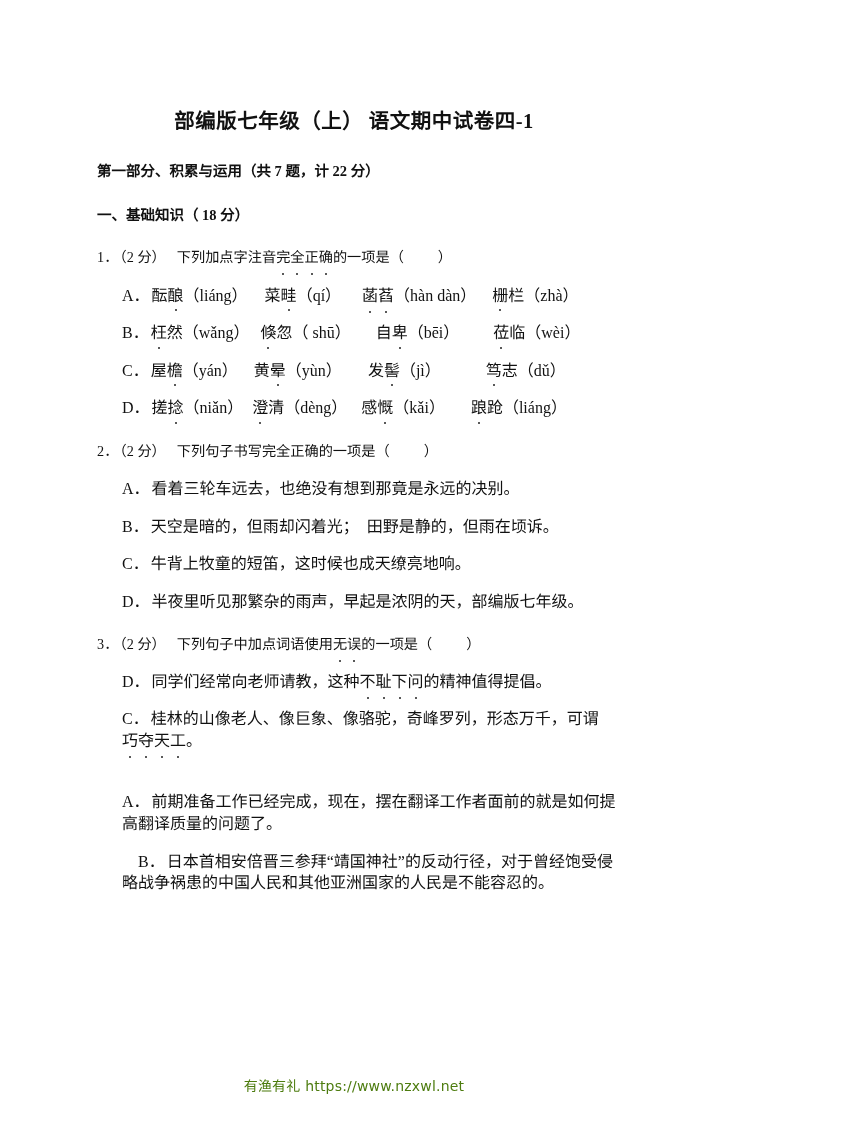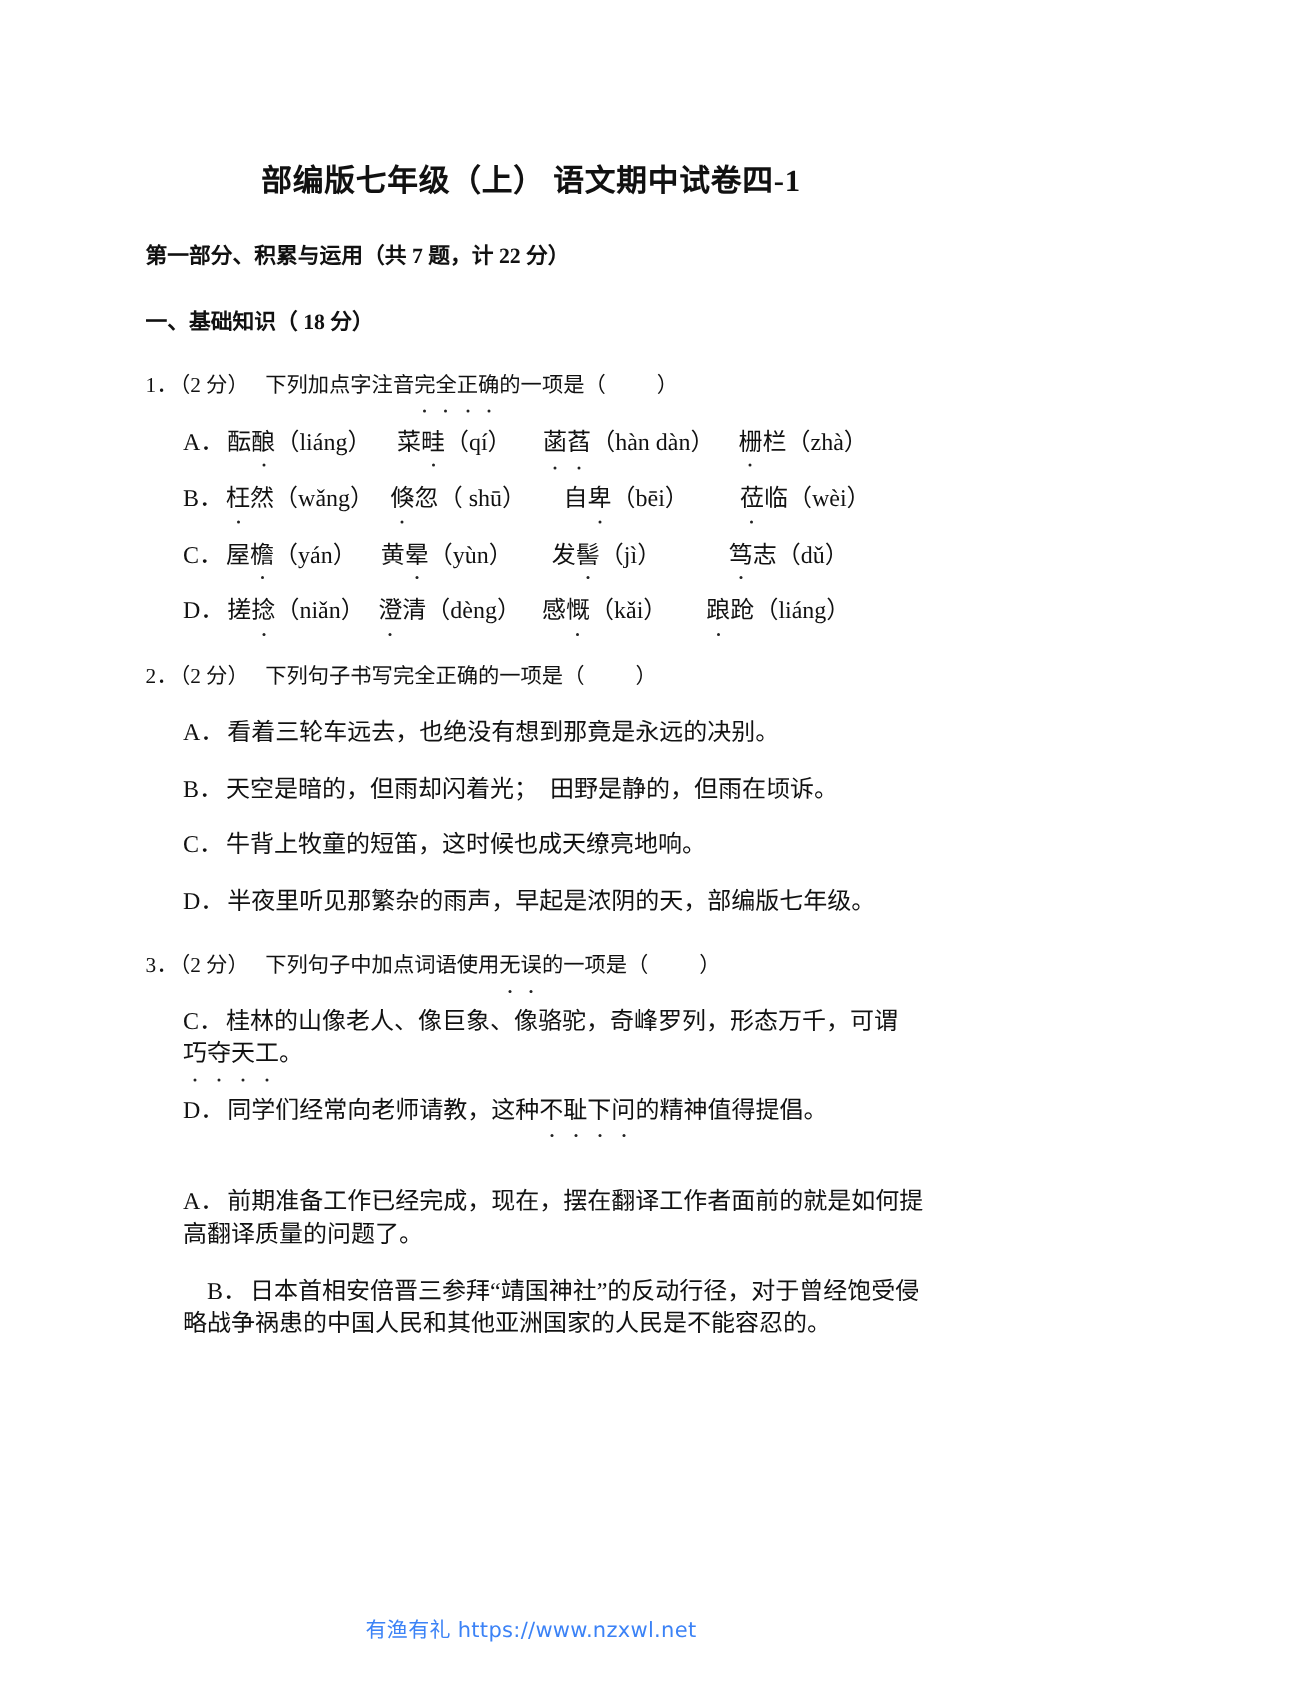--- a/index.html
+++ b/index.html
@@ -121,21 +121,21 @@
   .gap-opt  { padding-top: 16px; }
   .gap-q    { padding-top: 23px; }
 
   
   .footer {
     position: absolute;
     left: 0;
     right: 0;
     top: 1063px;
     text-align: center;
-    color: #3b82f6;
+    color: #4d7c0f;
     font-size: 14px;
     font-family: "DejaVu Sans", "Liberation Sans", sans-serif;
     letter-spacing: 0.2px;
   }
 </style>
 </head>
 <body>
 
 <div class="page">
 
@@ -185,32 +185,32 @@
     <div class="opt gap-opt"><span class="opt-label">D．</span><span>半夜里听见那繁杂的雨声，早起是浓阴的天，部编版七年级。</span></div>
   </div>
 
   <div class="question gap-q">
     <div class="q-stem">
       <span class="q-num">3．</span><span class="q-pts">（2 分）</span><span class="q-text"><span>下列句子中加点词语使用</span><span class="dotted"><span>无误</span><span class="dots">
               <i></i>
               <i></i>
             </span></span><span>的一项是（</span><span style="display:inline-block;width:34px"></span><span class="q-paren">）</span></span>
     </div>
+    <div class="opt gap-opt"><span class="opt-label">D．</span><span>同学们经常向老师请教，这种</span><span class="dotted"><span>不耻下问</span><span class="dots">
+            <i></i>
+            <i></i>
+            <i></i>
+            <i></i>
+          </span></span><span>的精神值得提倡。</span></div>
     <div class="opt gap-opt"><span class="opt-label">C．</span><span>桂林的山像老人、像巨象、像骆驼，奇峰罗列，形态万千，可谓</span><span class="dotted"><span>巧夺天工</span><span class="dots">
             <i></i>
             <i></i>
             <i></i>
             <i></i>
           </span></span><span>。</span></div>
-    <div class="opt gap-opt"><span class="opt-label">D．</span><span>同学们经常向老师请教，这种</span><span class="dotted"><span>不耻下问</span><span class="dots">
-            <i></i>
-            <i></i>
-            <i></i>
-            <i></i>
-          </span></span><span>的精神值得提倡。</span></div>
   </div>
 
   <div class="question gap-q">
     <div class="opt gap-row"><span class="opt-label">A．</span><span>前期准备工作已经完成，现在，摆在翻译工作者面前的就是如何提高翻译质量的问题了。</span></div>
     <div class="opt gap-opt opt-b-indent"><span class="opt-label">B．</span><span>日本首相安倍晋三参拜“靖国神社”的反动行径，对于曾经饱受侵略战争祸患的中国人民和其他亚洲国家的人民是不能容忍的。</span></div>
   </div>
 
   <div class="footer">有渔有礼 https://www.nzxwl.net</div>
 
 </div>

